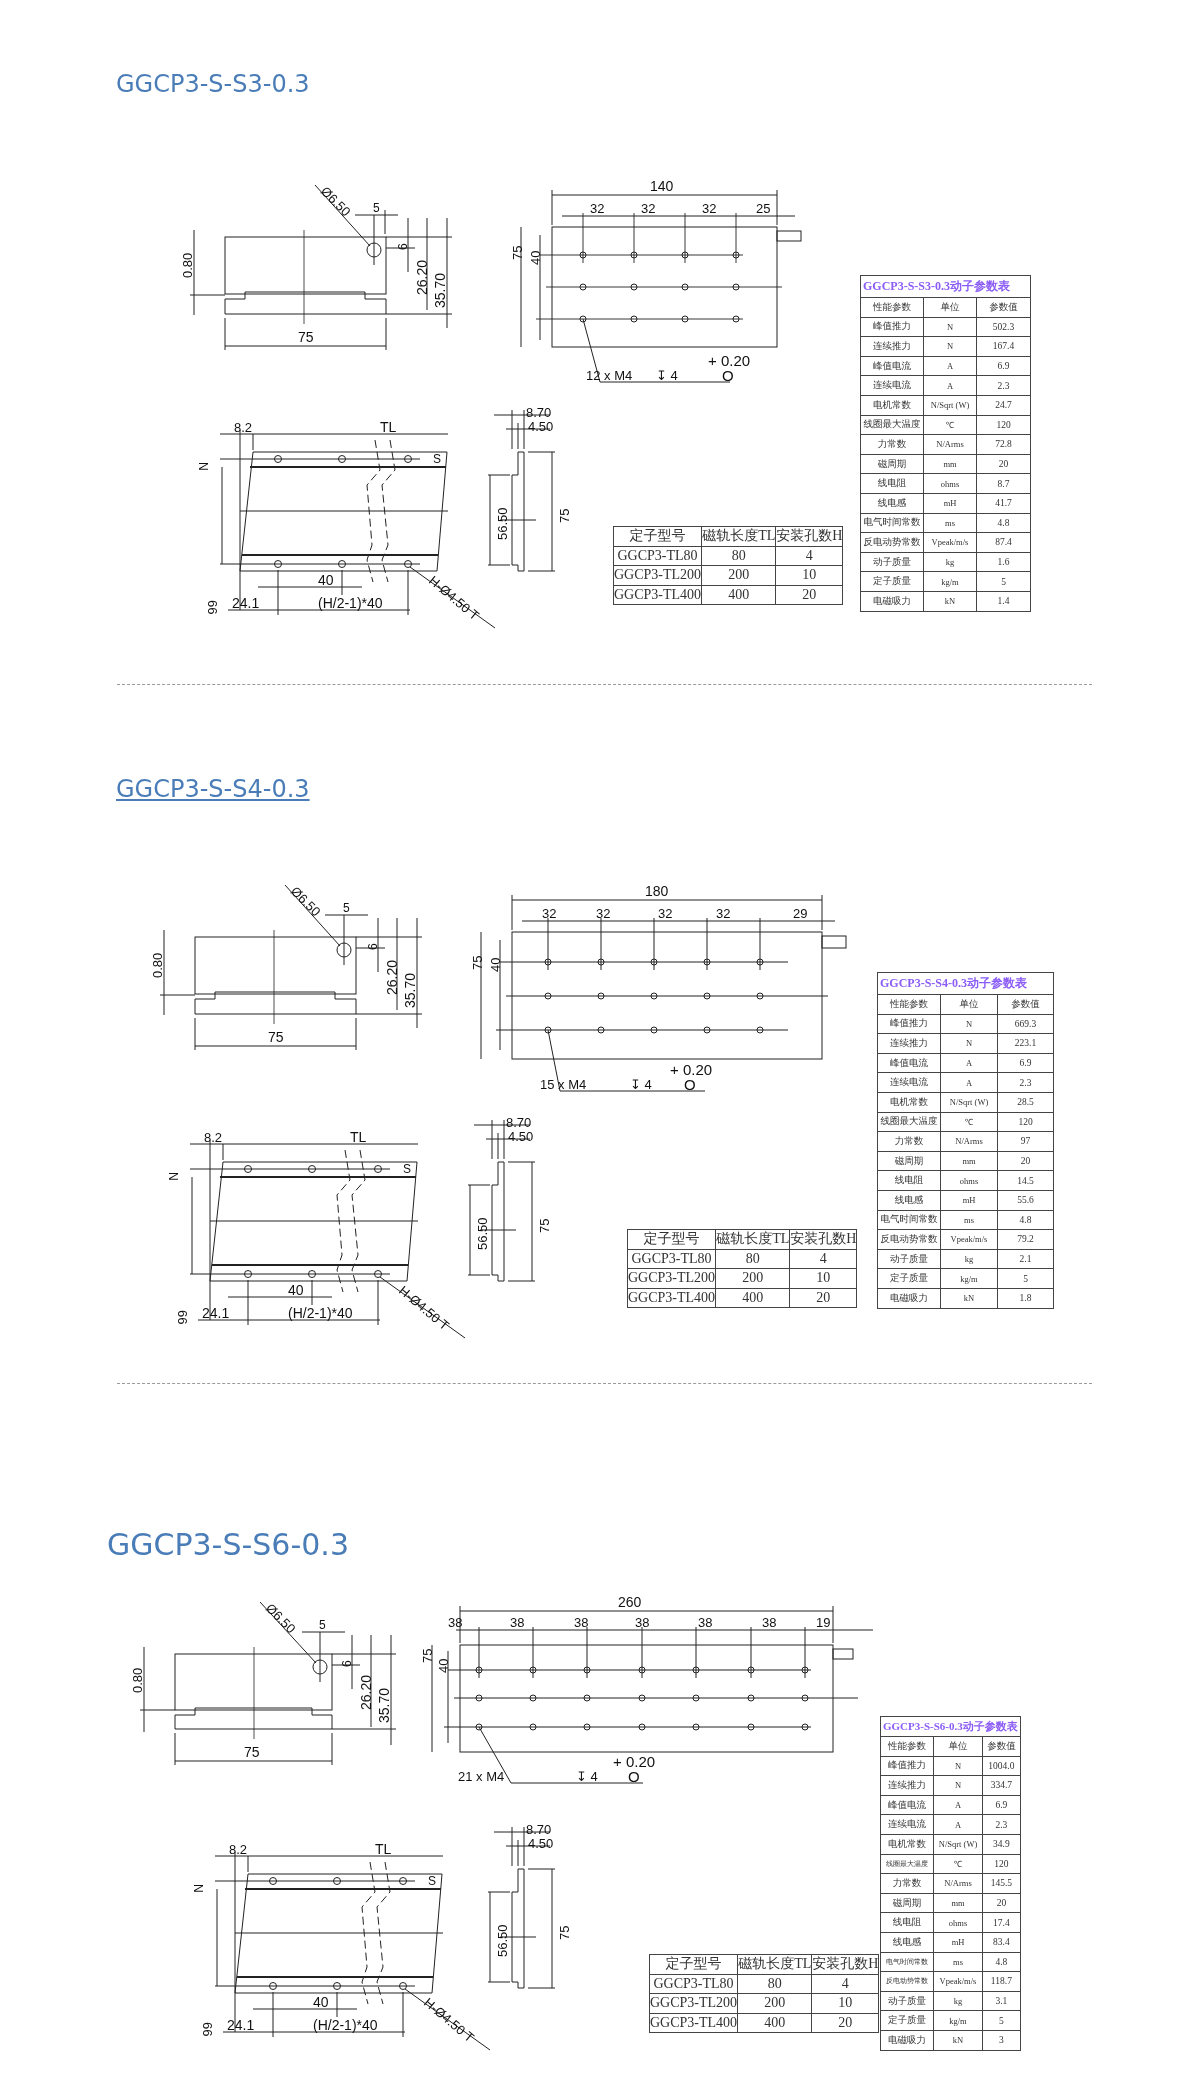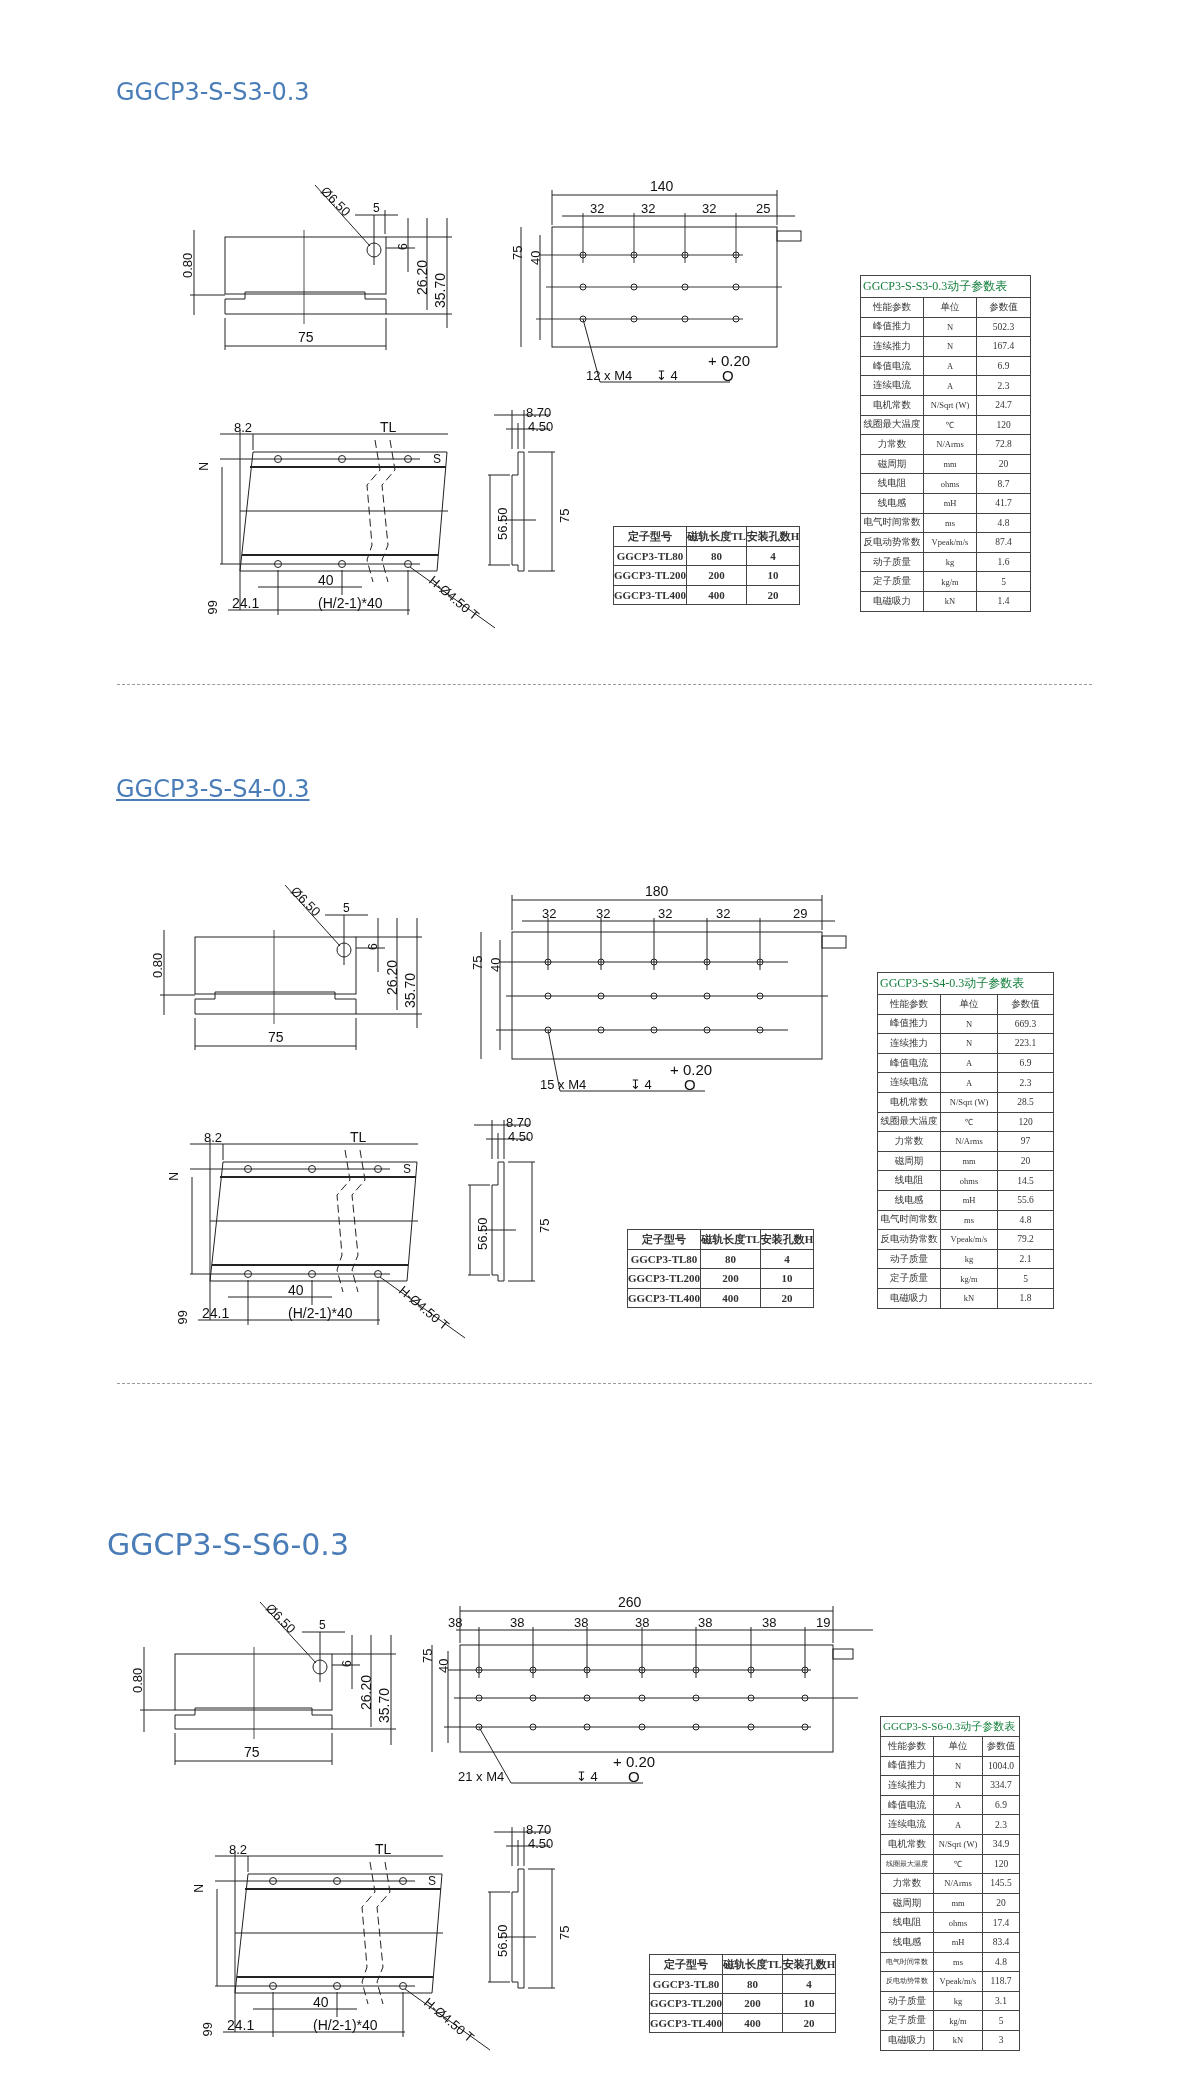--- a/index.html
+++ b/index.html
@@ -10,29 +10,29 @@
   .dash { position: absolute; left: 117px; width: 975px; border-top: 1px dashed #9a9a9a; height: 0; }
   .drawing { position: absolute; }
   .drawing svg { display: block; }
   .drawing svg text { font-family: "Liberation Sans", sans-serif; fill: #111; }
   table.param, table.stator { position: absolute; border-collapse: collapse;
         font-family: "Liberation Serif", serif; color: #333; background: #fff; }
   table.param td, table.param th, table.stator td, table.stator th {
         border: 1px solid #444; text-align: center; padding: 0; font-weight: normal;
         white-space: nowrap; overflow: hidden; }
   table.param caption { caption-side: top; border: 1px solid #444; border-bottom: none;
-        font-size: 12px; font-weight: normal; color: #15803d; text-align: left; padding: 2px 2px; white-space: nowrap; }
+        font-size: 12px; font-weight: bold; color: #8b5cf6; text-align: left; padding: 2px 2px; white-space: nowrap; }
   table.param td { font-size: 9.5px; height: 18.6px; }
   table.param td.unit { font-size: 8.5px; }
-  table.stator td { font-size: 11px; height: 18.5px; font-weight: bold; }
+  table.stator td { font-size: 14px; height: 18.5px; }
 </style>
 </head>
 <body>
 
-<div class="title" style="left:116px; top:70px;margin-top:8px;">GGCP3-S-S3-0.3</div>
+<div class="title" style="left:116px; top:70px;">GGCP3-S-S3-0.3</div>
 
 <div class="drawing" style="left:170px; top:170px;">
   <svg width="300" height="200" viewBox="0 0 300 200" stroke="#222" fill="none" stroke-width="1">
     <rect x="55" y="67" width="161" height="57"></rect>
     <polyline points="55,129 75,129 75,122 195,122 195,129 216,129 216,144 55,144 55,129"></polyline>
     <line x1="134" y1="60" x2="134" y2="154" stroke-width="0.8"></line>
     <circle cx="204" cy="80" r="7"></circle>
     <line x1="145" y1="15" x2="200" y2="76"></line>
     <line x1="216" y1="78" x2="245" y2="78"></line>
     <line x1="185" y1="45" x2="228" y2="45"></line>

